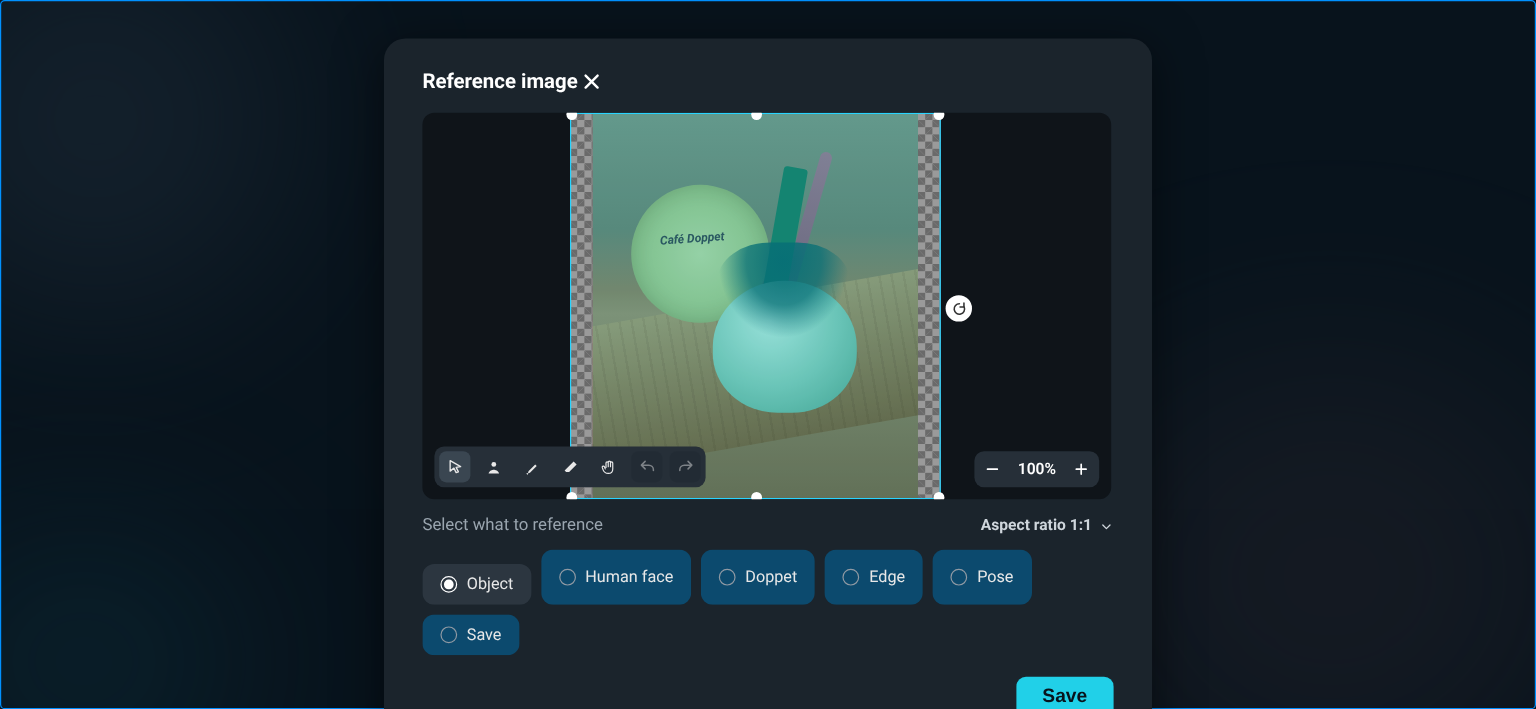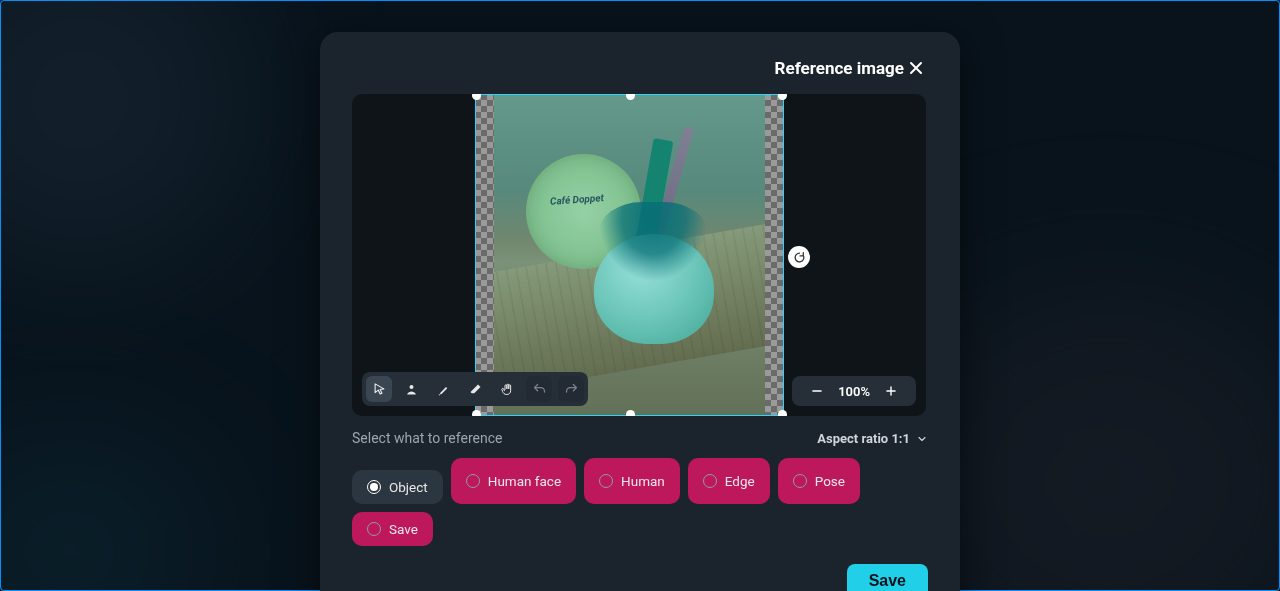--- a/index.html
+++ b/index.html
@@ -28,21 +28,21 @@
   .modal {
     position: absolute;
     left: 320px; top: 32px;
     width: 640px;
     background: #1b242c;
     border-radius: 18px;
     box-shadow: 0 8px 40px rgba(0,0,0,.5);
     padding: 24px 32px;
   }
   .modal-header {
-    display: flex; justify-content: flex-end; align-items: center;
+    display: flex; justify-content: flex-start; align-items: center;
     margin-bottom: 14px;
   }
   .modal-title {
     color: #fff; font-weight: 700; font-size: 17px;
   }
   .close-btn {
     width: 24px; height: 24px; display: flex; align-items: center; justify-content: center;
     cursor: pointer; color: #fff;
   }
 
@@ -140,36 +140,36 @@
     width:26px; height:26px; border-radius:6px;
     display:flex; align-items:center; justify-content:center;
     color:#e8e8e8; cursor:pointer;
   }
   .tool-btn.active { background:#3a4651; }
   .tool-btn.dim { opacity:.45; background:#1f2831; }
 
   .zoom-group {
     position:absolute; right:10px; bottom:10px;
     display:flex; align-items:center; gap:12px;
-    background:#262f38; border-radius:8px; padding:6px 16px;
+    background:#262f38; border-radius:8px; padding:6px 6px;
     color:#fff; font-size:13px; font-weight:600;
   }
   .zoom-btn { width:18px; height:18px; display:flex; align-items:center; justify-content:center; cursor:pointer; }
 
   .subheader-row {
     display:flex; justify-content:space-between; align-items:flex-end;
     margin-top:14px;
   }
   .subheader { color:#9aa5af; font-size:14px; }
   .aspect { color:#cfd6dc; font-size:13px; display:flex; align-items:center; gap:6px; cursor:pointer;font-weight:bold; }
 
   .pill-row { display:flex; gap:8px; margin-top:12px; flex-wrap:wrap; }
   .pill {
     display:flex; align-items:center; gap:8px;
-    background:#be185d; border-radius:10px; padding:8px 14px;
+    background:#0c4a6e; border-radius:10px; padding:8px 14px;
     color:#e8e8e8; font-size:13.5px; cursor:pointer;
     border:1px solid transparent;
   }
   .pill.selected { background:#2c3640;margin-top:12px; }
   .radio {
     width:14px; height:14px; border-radius:50%;
     border:1.6px solid #8f99a3; position:relative; flex:0 0 auto;
   }
   .pill.selected .radio { border-color:#fff; }
   .pill.selected .radio::after{
@@ -301,21 +301,21 @@
     <div class="pill selected">
       <span class="radio"></span>
       <span>Object</span>
     </div>
     <div class="pill">
       <span class="radio"></span>
       <span>Human face</span>
     </div>
     <div class="pill">
       <span class="radio"></span>
-      <span>Human</span>
+      <span>Doppet</span>
     </div>
     <div class="pill">
       <span class="radio"></span>
       <span>Edge</span>
     </div>
     <div class="pill">
       <span class="radio"></span>
       <span>Pose</span>
     </div>
     <div class="pill">

